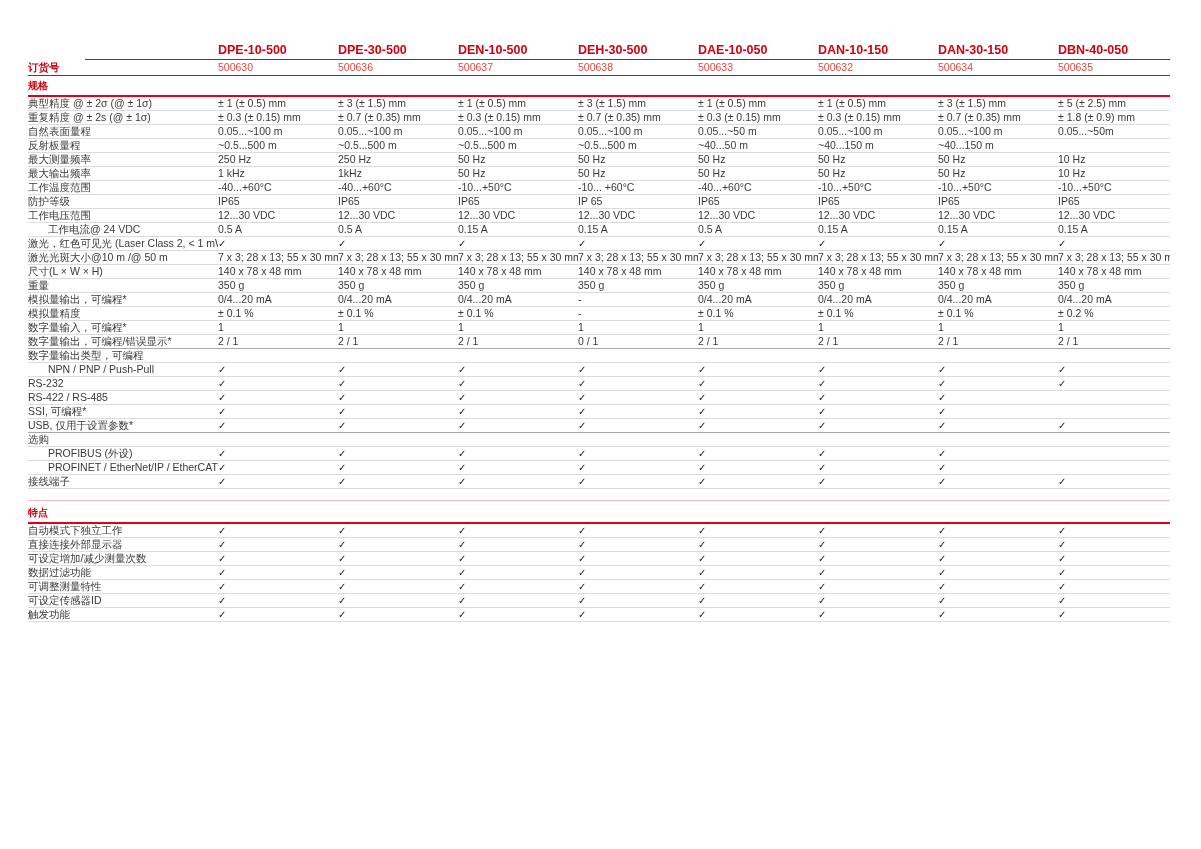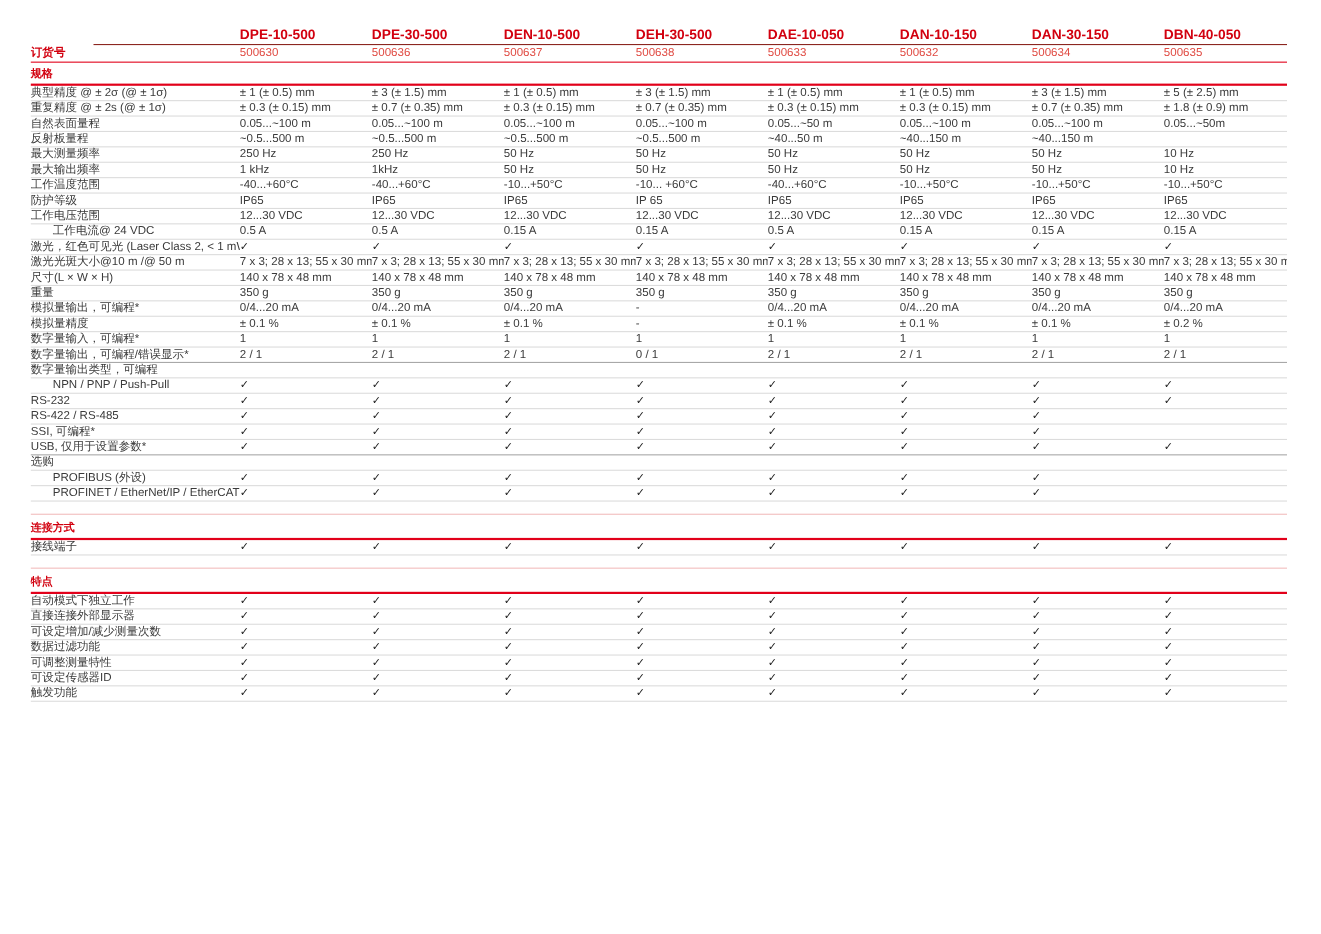--- a/index.html
+++ b/index.html
@@ -1,18 +1,18 @@
 <!DOCTYPE html>
 <html><head>
 <meta charset="utf-8">
 <style>
   *{box-sizing:border-box;margin:0;padding:0}
   html,body{background:#fff}
   body{width:1201px;height:849px;font-family:"Liberation Sans","DejaVu Sans",sans-serif;color:#3a3a3a;overflow:hidden}
-  .page{padding:22px 0 0 28px}
+  .page{padding:41px 0 0 28px}
   .table{width:1142px}
   .row{display:grid;grid-template-columns:190px repeat(7,120px) 112px;align-items:center;height:14px;border-bottom:1px solid #dcdcdc;position:relative}
   .cell{font-size:10.5px;line-height:1.15;padding-right:4px;white-space:nowrap;overflow:hidden}
   .label{color:#3a3a3a}
   .indent .label{padding-left:20px}
   .header-row{height:19px;border-bottom:none}
   .header-row::after{content:"";position:absolute;left:57px;right:0;bottom:0;height:1px;background:#8c2620}
   .header-row .val{color:#d2000f;font-weight:bold;font-size:12.5px}
   .order-row{height:16px;border-bottom:1px solid #e2001a}
   .order-row .label{color:#d2000f;font-weight:bold}
@@ -340,21 +340,20 @@
         <div class="cell label">PROFINET / EtherNet/IP / EtherCAT</div>
         <div class="cell val check">✓</div>
         <div class="cell val check">✓</div>
         <div class="cell val check">✓</div>
         <div class="cell val check">✓</div>
         <div class="cell val check">✓</div>
         <div class="cell val check">✓</div>
         <div class="cell val check">✓</div>
         <div class="cell val"></div>
       </div>
-      <div class="section-title gapped">连接方式</div>
       <div class="row data-row">
         <div class="cell label">接线端子</div>
         <div class="cell val check">✓</div>
         <div class="cell val check">✓</div>
         <div class="cell val check">✓</div>
         <div class="cell val check">✓</div>
         <div class="cell val check">✓</div>
         <div class="cell val check">✓</div>
         <div class="cell val check">✓</div>
         <div class="cell val check">✓</div>

